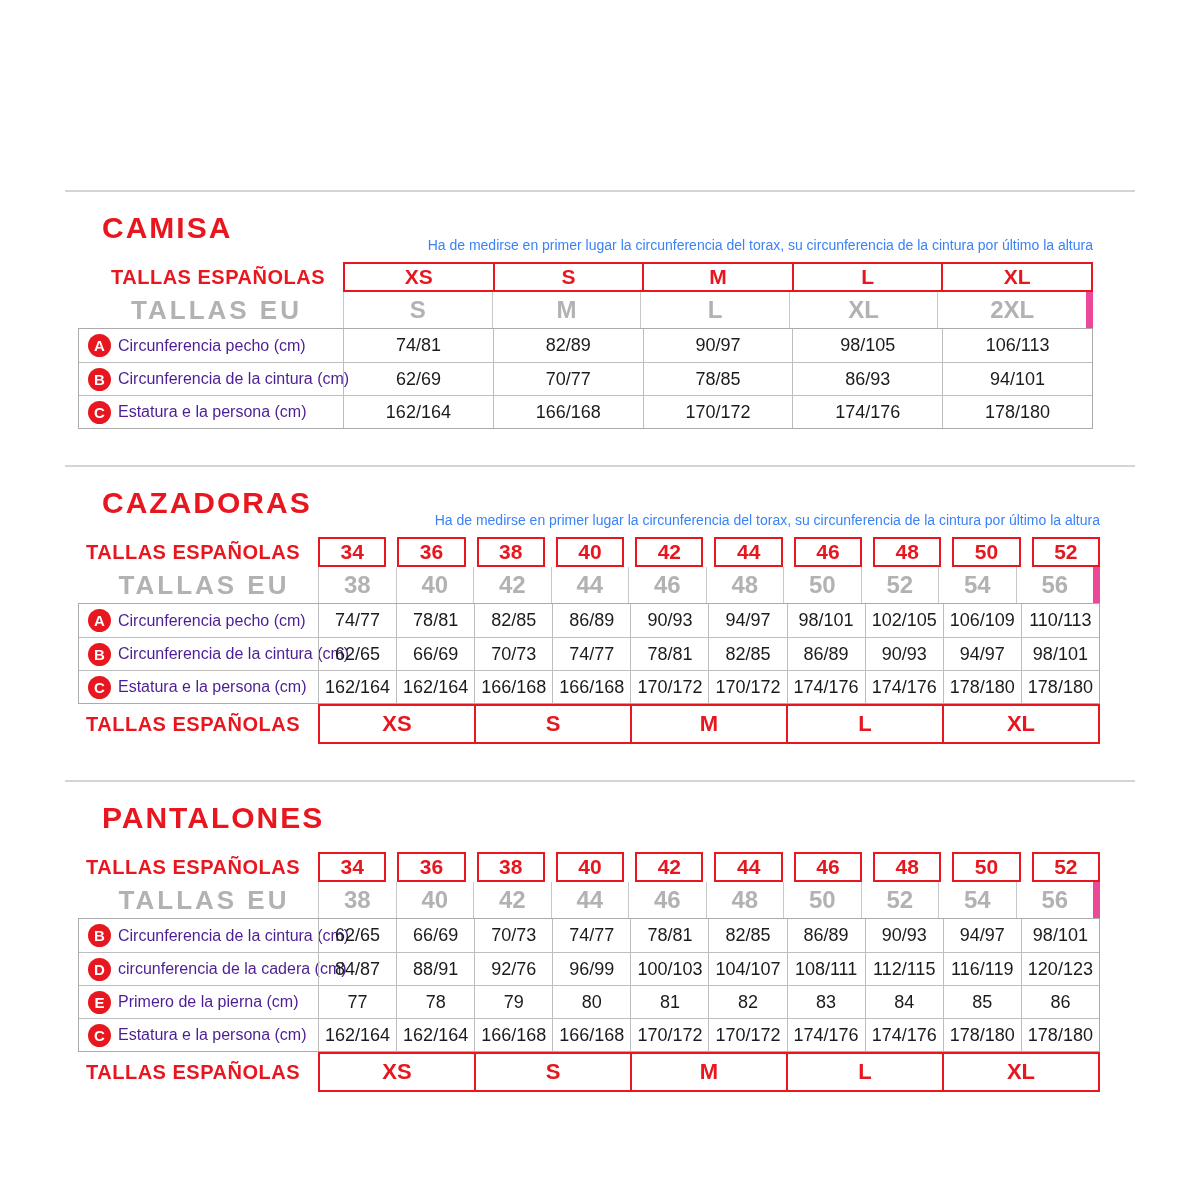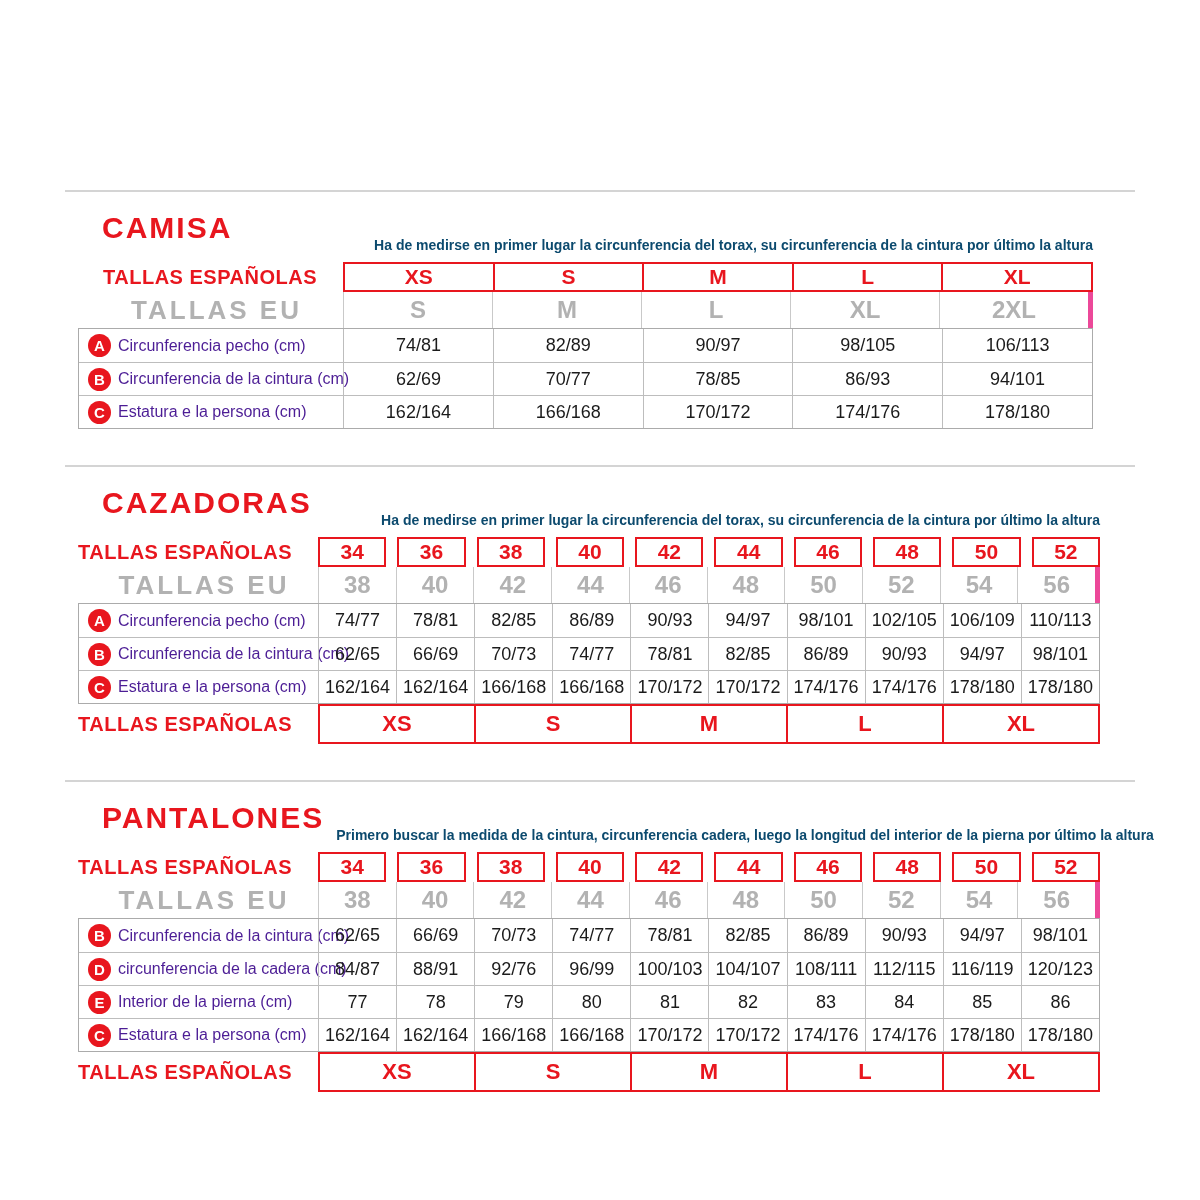--- a/index.html
+++ b/index.html
@@ -19,32 +19,32 @@
   .content { margin-left: 13px; }
   .c5  .content { width: 1015px; }
   .c10 .content { width: 1022px; }
 
   .hdr { display: flex; justify-content: space-between; align-items: flex-end; margin: 8px 0 6px 0; }
   .title {
     margin: 12px; padding-left: 12px;
     font-size: 30px; font-weight: bold; letter-spacing: 2px;
     color: var(--red); line-height: 32px; white-space: nowrap;
   }
-  .instr { font-size: 14px; color: #0c4a6e; margin-bottom: 3px; white-space: nowrap; font-weight: bold; }
+  .instr { font-size: 14px; color: #3b82f6; margin-bottom: 3px; white-space: nowrap; }
 
   .row { display: flex; }
   .lbl { flex: 0 0 auto; }
   .c5  .lbl { width: 265px; }
   .c10 .lbl { width: 240px; }
   .cells { flex: 1 1 auto; display: flex; }
 
   .redrow { height: 30px; }
   .redlbl {
     font-size: 20px; font-weight: bold; color: var(--red);
-    text-align: right; padding-right: 26px; line-height: 30px;
+    text-align: right; padding-right: 18px; line-height: 30px;
     letter-spacing: 0.5px; white-space: nowrap;
   }
   .red-cell {
     flex: 1; border: 2px solid var(--red);
     display: flex; align-items: center; justify-content: center;
     font-size: 21px; font-weight: bold; color: var(--red);
     background: #ffffff;
   }
   .c5  .red-cell + .red-cell { margin-left: -2px; }
   .c10 .red-cell + .red-cell { margin-left: 11px; }
@@ -52,21 +52,21 @@
   .eurow { height: 36px; text-align: center; }
   .eulbl {
     font-size: 26px; font-weight: bold; color: var(--gray);
     letter-spacing: 3px; padding-left: 12px; line-height: 36px; white-space: nowrap;
   }
   .eu-cell {
     flex: 1; display: flex; align-items: center; justify-content: center;
     font-size: 24px; font-weight: bold; color: var(--gray);
     border-left: 1px solid #c9c9c9;
   }
-  .eu-cell:last-child { border-right: 5px solid #ec4899; }
+  .eu-cell:last-child { border-right: 7px solid #ec4899; }
 
   .tbody { border: 1px solid #ababab; }
   .brow { display: flex; height: 33px; }
   .brow + .brow { border-top: 1px solid var(--border); }
   .blbl { display: flex; align-items: center; gap: 7px; padding-left: 9px; }
   .c5  .blbl { width: 264px; }
   .c10 .blbl { width: 239px; }
   .badge {
     width: 23px; height: 23px; border-radius: 50%;
     background: var(--red); color: #ffffff;
@@ -254,21 +254,20 @@
               <div class="bot-cell">XL</div>
             </div>
           </div>
         </div>
       </div>
       <div class="section c10 last">
         <div class="sep"></div>
         <div class="content">
           <div class="hdr">
             <h2 class="title">PANTALONES</h2>
-            <div class="instr">Primero buscar la medida de la cintura, circunferencia cadera, luego la longitud del interior de la pierna por último la altura</div>
           </div>
           <div class="row redrow">
             <div class="lbl redlbl">TALLAS ESPAÑOLAS</div>
             <div class="cells">
               <div class="red-cell">34</div>
               <div class="red-cell">36</div>
               <div class="red-cell">38</div>
               <div class="red-cell">40</div>
               <div class="red-cell">42</div>
               <div class="red-cell">44</div>
@@ -322,21 +321,21 @@
               <div class="bval">100/103</div>
               <div class="bval">104/107</div>
               <div class="bval">108/111</div>
               <div class="bval">112/115</div>
               <div class="bval">116/119</div>
               <div class="bval">120/123</div>
             </div>
             <div class="brow">
               <div class="blbl">
                 <span class="badge">E</span>
-                <span class="blbl-text">Interior de la pierna (cm)</span>
+                <span class="blbl-text">Primero de la pierna (cm)</span>
               </div>
               <div class="bval">77</div>
               <div class="bval">78</div>
               <div class="bval">79</div>
               <div class="bval">80</div>
               <div class="bval">81</div>
               <div class="bval">82</div>
               <div class="bval">83</div>
               <div class="bval">84</div>
               <div class="bval">85</div>

